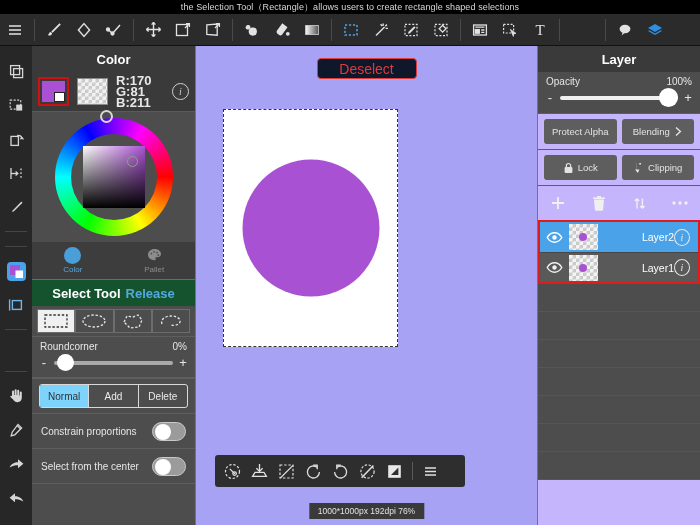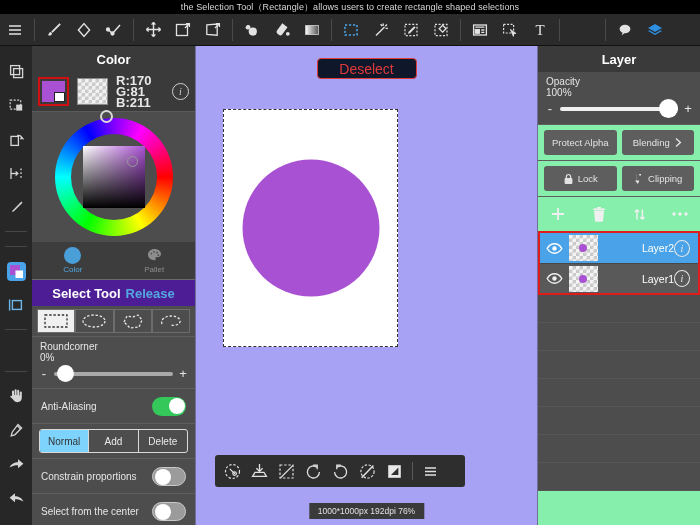--- a/index.html
+++ b/index.html
@@ -109,33 +109,33 @@
   .cp-tabs {
     height:38px; background:#3d3d3d; display:flex; border-bottom:1px solid #6a6a6a;
   }
   .cp-tab { flex:1; display:flex; flex-direction:column; align-items:center; justify-content:center; gap:1px; }
   .cp-tab span { font-size:8px; }
   .cp-tab.on span { color:#54a8e0; }
   .cp-tab.off span { color:#8d8d8d; }
   .dot-blue { width:17px; height:17px; border-radius:50%; background:#4b9fd8; }
 
   .st-head {
-    height:26px; background:#4c1d95; color:#fff; font-size:13px; font-weight:bold;
+    height:26px; background:#14532d; color:#fff; font-size:13px; font-weight:bold;
     display:flex; align-items:center; justify-content:center; gap:5px;
   }
   .st-head .rel { color:#54a8e0; font-weight:bold; }
   .shape-row { height:30px; display:flex; padding:3px 5px; gap:0; }
   .shape-cell {
     flex:1; border:1px solid #6d6d6d; display:flex; align-items:center; justify-content:center;
     background:#4d4d4d; color:#e6e6e6;
   }
   .shape-cell.on { background:#f0f0f0; color:#333; }
   .row-sep { height:1px; background:#5e5e5e; }
   .slider-blk { padding:4px 8px 7px; }
-  .slider-lbl { display:flex; justify-content:space-between; color:#e6e6e6; font-size:10px;flex-direction:column; }
+  .slider-lbl { display:flex; justify-content:space-between; color:#e6e6e6; font-size:10px; }
   .slider-ctl { display:flex; align-items:center; gap:6px; margin-top:3px; }
   .sl-sign { color:#e6e6e6; font-size:13px; width:8px; text-align:center; }
   .sl-track { flex:1; height:4px; background:#a9a9a9; border-radius:2px; position:relative; }
   .sl-knob {
     position:absolute; width:17px; height:17px; border-radius:50%; background:#fff;
     top:-6.5px; left:3px;
   }
   .opt-row {
     height:34px; display:flex; align-items:center; justify-content:space-between;
     padding:0 9px; color:#e6e6e6; font-size:10px;
@@ -183,21 +183,21 @@
   .bb-btn.boxed { }
   .bb-sep { width:1px; height:18px; background:#5a5a5a; margin:0 4px; }
   .statusbar {
     position:absolute; left:50%; bottom:6px; transform:translateX(-50%);
     background:#3a3a3a; color:#e2e2e2; font-size:8.5px; padding:3px 9px;
   }
 
   
   .rpanel {
     position:absolute; left:537px; top:46px; width:163px; height:479px;
-    background:#86efac; border-left:1px solid #6f6f9a;
+    background:#c4b5fd; border-left:1px solid #6f6f9a;
   }
   .op-blk { padding:4px 8px 8px; background:#4d4d4d; }
   .btn-row { display:flex; gap:5px; padding:5px 6px; }
   .pbtn {
     flex:1; height:25px; background:#5e5e5e; border-radius:3px;
     display:flex; align-items:center; justify-content:center; gap:4px;
     color:#e3e3e3; font-size:9.5px;
   }
   .act-row { height:34px; display:flex; align-items:center; }
   .act-btn { flex:1; display:flex; align-items:center; justify-content:center; color:#f0f0f0; }
@@ -522,26 +522,20 @@
       <div class="slider-ctl">
         <span class="sl-sign">-</span>
         <div class="sl-track">
           <div class="sl-knob"></div>
         </div>
         <span class="sl-sign">+</span>
       </div>
     </div>
     <div class="row-sep"></div>
 
-    <div class="opt-row">
-      <span>Anti-Aliasing</span>
-      <div class="tgl on">
-          <i></i>
-        </div>
-    </div>
     <div class="row-sep"></div>
 
     <div class="seg-row">
       <div class="seg">
         <div class="on">Normal</div>
         <div>Add</div>
         <div>Delete</div>
       </div>
     </div>
     <div class="row-sep"></div>

